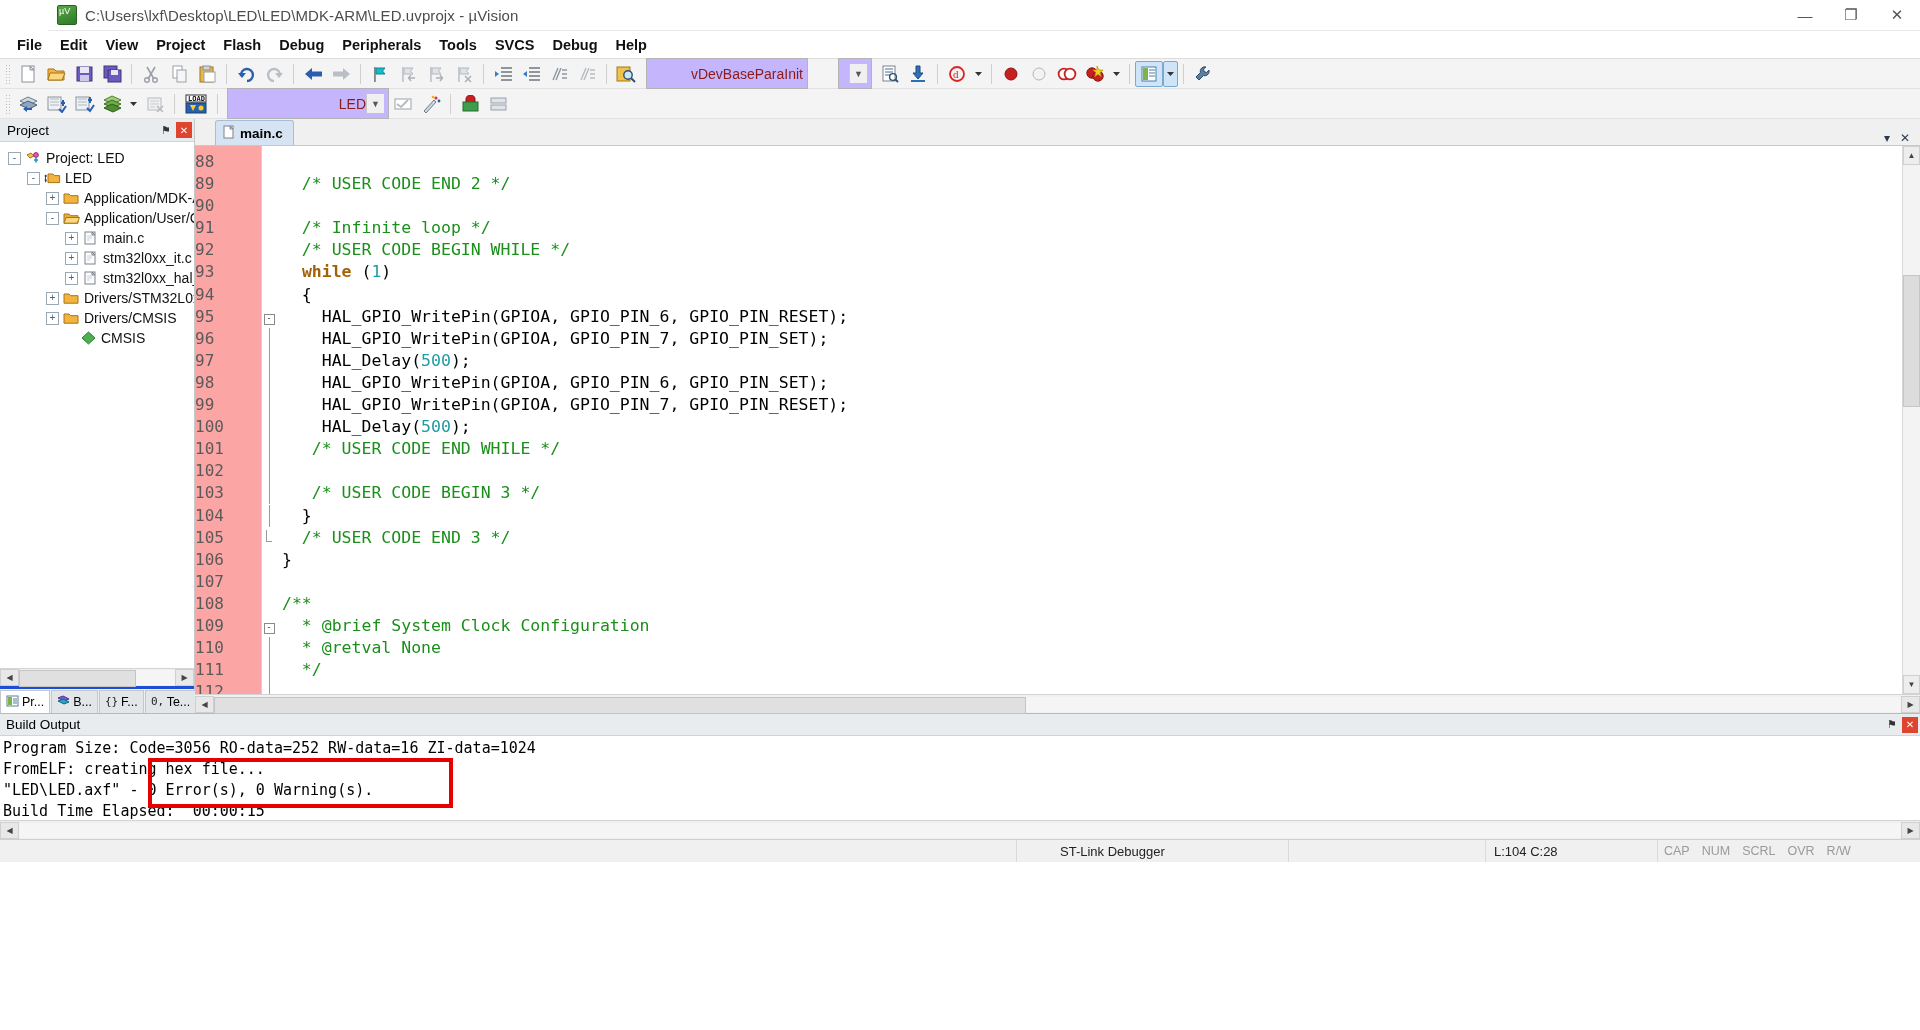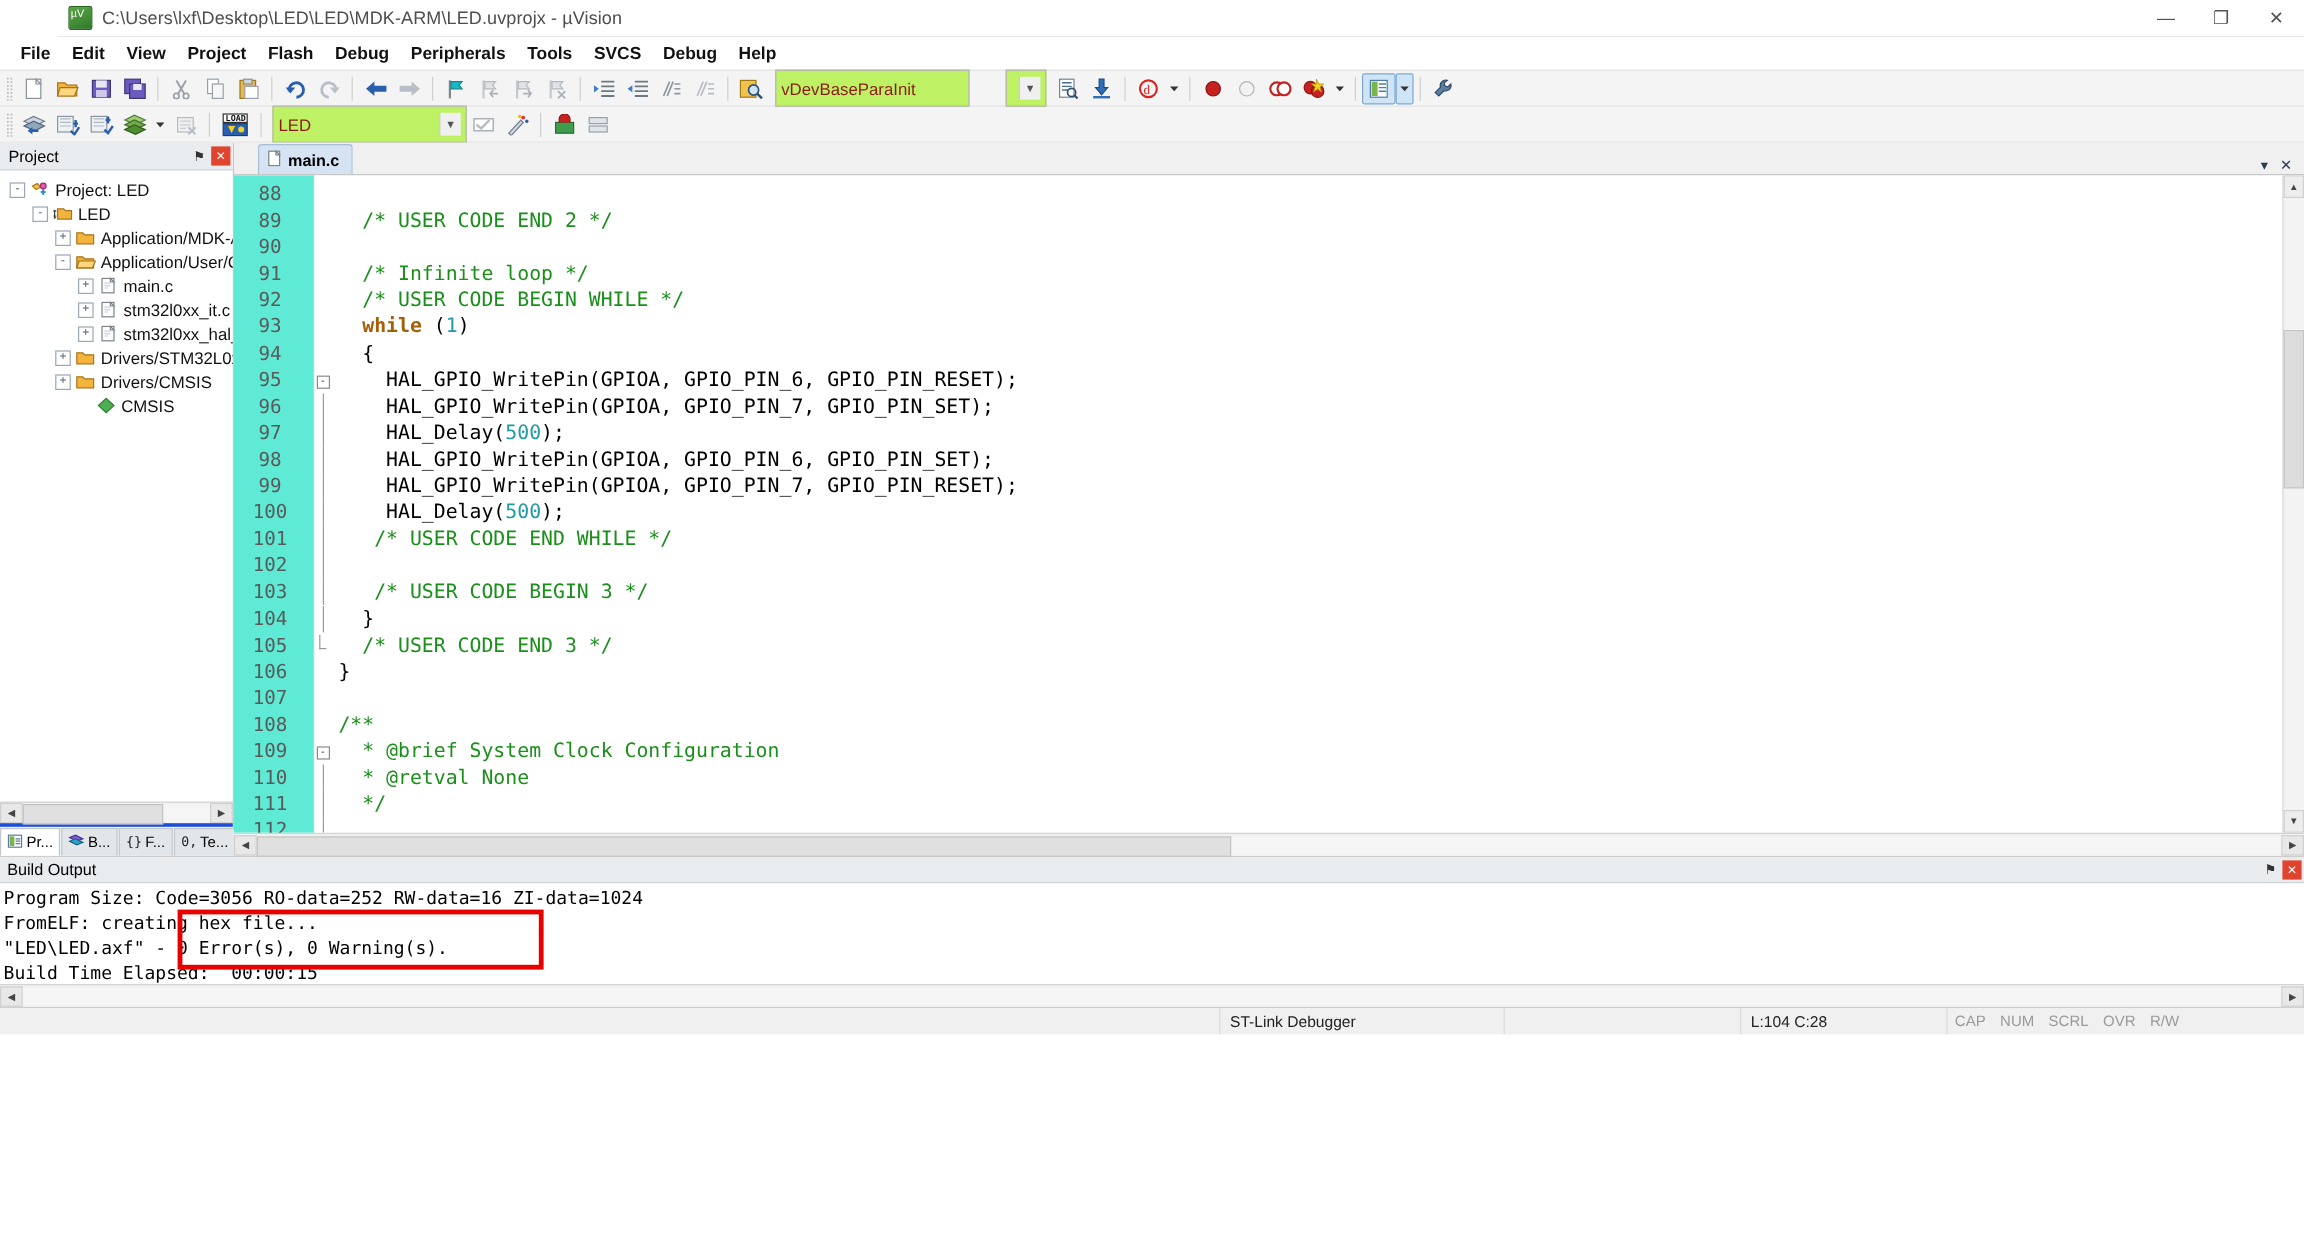--- a/index.html
+++ b/index.html
@@ -19,21 +19,21 @@
   .winbtn{width:46px;display:flex;align-items:center;justify-content:center;color:#555;font-size:15px;}
   
   .menubar{height:27px;display:flex;align-items:center;padding-left:8px;background:#fff;border-bottom:1px solid #dcdcdc;}
   .menu-item{padding:4px 9px;font-size:14.5px;color:#111;font-weight:bold;}
   
   .toolbar{height:29px;display:flex;align-items:center;background:#f4f4f4;border-bottom:1px solid #e2e2e2;padding-left:2px;}
   .grip{width:6px;height:20px;margin:0 3px;background-image:radial-gradient(#bdbdbd 38%,transparent 40%);background-size:3px 3px;}
   .tb-sep{width:1px;height:20px;background:#cfcfcf;margin:0 5px;}
   .tbtn{width:26px;height:24px;display:flex;align-items:center;justify-content:center;border:1px solid transparent;border-radius:2px;}
   .tbtn svg{display:block;}
-  .combo{height:21px;border:1px solid #b4b4b4;background:#bef264;display:flex;align-items:center;font-size:14px;color:#8b1a1a;padding:4px 4px;}
+  .combo{height:21px;border:1px solid #b4b4b4;background:#c4b5fd;display:flex;align-items:center;font-size:14px;color:#8b1a1a;padding:4px 4px;text-align:right;}
   .combo .cv{flex:1;white-space:nowrap;overflow:hidden;}
   .combo .arrow{width:17px;height:19px;display:flex;align-items:center;justify-content:center;background:#f0f0f0;border-left:1px solid #c8c8c8;color:#555;font-size:9px;}
   
   .main{display:flex;height:594px;}
   .project-pane{width:194px;display:flex;flex-direction:column;border-right:1px solid #c8c8c8;background:#fff;}
   .pane-head{height:22px;background:#e9ecef;display:flex;align-items:center;padding:0 2px 0 7px;font-size:13.5px;border-bottom:1px solid #cfd4d8;}
   .pane-head .ttl{flex:1;}
   .pin,.xbtn{width:16px;height:16px;display:flex;align-items:center;justify-content:center;font-size:11px;color:#333;}
   .xbtn{background:#e0442e;color:#fff;font-size:10px;margin-left:2px;}
   .tree{flex:1;overflow:hidden;padding-top:6px;font-size:14px;position:relative;}
@@ -48,21 +48,21 @@
   .pane-tabs{height:24px;display:flex;align-items:flex-end;background:#eceff1;border-top:3px solid #1d4ed8;}
   .ptab{height:22px;display:flex;align-items:center;gap:3px;padding:0 5px;font-size:12.5px;border:1px solid #c3c8cc;border-bottom:none;background:#e2e6e9;margin-right:1px;}
   .ptab.active{background:#fff;}
   
   .editor{flex:1;display:flex;flex-direction:column;background:#fff;min-width:0;}
   .ed-tabbar{height:26px;background:#f0f0f0;display:flex;align-items:flex-end;border-bottom:1px solid #c8c8c8;}
   .ed-tab{height:24px;display:flex;align-items:center;gap:5px;padding:0 10px 0 7px;background:#d6e3f2;border:1px solid #a9bdd4;border-bottom:none;border-radius:3px 3px 0 0;font-size:13.5px;font-weight:bold;margin-left:20px;}
   .ed-tabctl{margin-left:auto;display:flex;align-items:center;gap:10px;padding:0 10px;color:#2b3c52;font-size:12px;}
   .ed-body{flex:1;display:flex;position:relative;overflow:hidden;}
   .code-wrap{flex:1;display:flex;overflow:hidden;}
-  .gutter{width:66px;background:#5eead4;border-right:1px solid #d0d0d0;text-align:center;padding-top:5px;flex:none;}
+  .gutter{width:66px;background:#fca5a5;border-right:1px solid #d0d0d0;text-align:left;padding-top:5px;flex:none;}
   .gutter div{height:22.1px;line-height:22.1px;font-family:"DejaVu Sans Mono",monospace;font-size:16px;color:#5a5a5a;padding-right:6px;}
   .foldbar{width:14px;background:#fff;padding-top:5px;flex:none;position:relative;}
   .foldbar .fline{height:22.1px;line-height:22.1px;text-align:center;font-size:11px;color:#777;}
   .fbox{display:inline-block;width:9px;height:9px;border:1px solid #8a8a8a;background:#fff;line-height:7px;font-size:9px;color:#333;}
   .code{flex:1;padding-top:5px;overflow:hidden;}
   .cline{height:22.1px;line-height:22.1px;font-family:"DejaVu Sans Mono",monospace;font-size:16.5px;white-space:pre;color:#000;padding-left:6px;}
   .cmt{color:#1a8f1a;}
   .kw{color:#a16207;font-weight:bold;}
   .num{color:#1f9ba5;}
   .vscroll{width:17px;background:#f3f3f3;border-left:1px solid #d8d8d8;display:flex;flex-direction:column;flex:none;}
@@ -704,21 +704,21 @@
     </div>
   <div class="bo-hscroll">
     <div class="hs-arrow">◀</div>
     <div class="hs-track"></div>
     <div class="hs-arrow">▶</div>
   </div>
 </div>
 
 <div class="statusbar">
   <div class="sb-cell" style="width:1000px;"></div>
-  <div class="sb-cell" style="width:220px;">ST-Link Debugger</div>
+  <div class="sb-cell" style="width:220px;margin-left:35px;">ST-Link Debugger</div>
   <div class="sb-cell" style="width:180px;"></div>
   <div class="sb-cell" style="width:155px;">L:104 C:28</div>
   <div style="display:flex;align-items:center;" id="sb-flags">
       <div class="sb-flag">CAP</div>
       <div class="sb-flag">NUM</div>
       <div class="sb-flag">SCRL</div>
       <div class="sb-flag">OVR</div>
       <div class="sb-flag">R/W</div>
     </div>
 </div>

